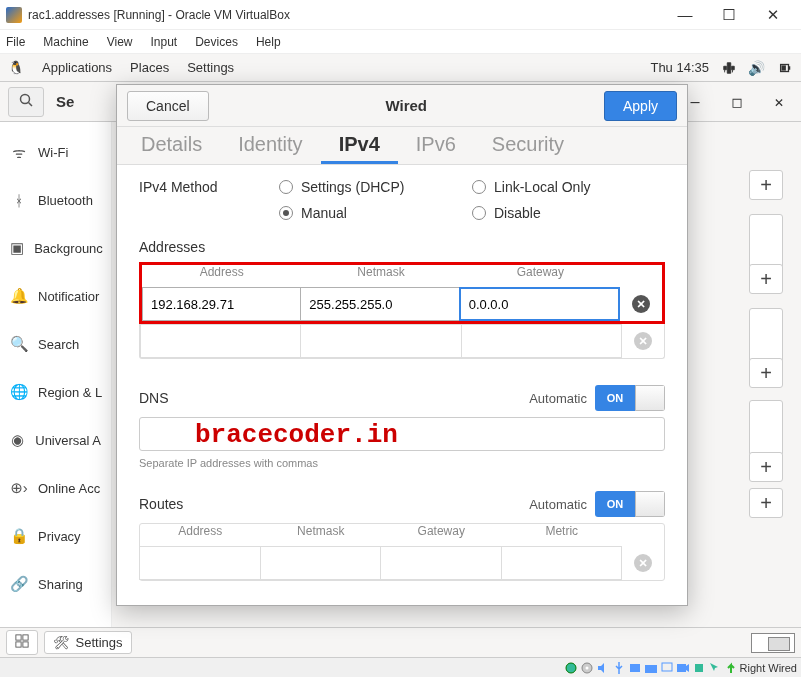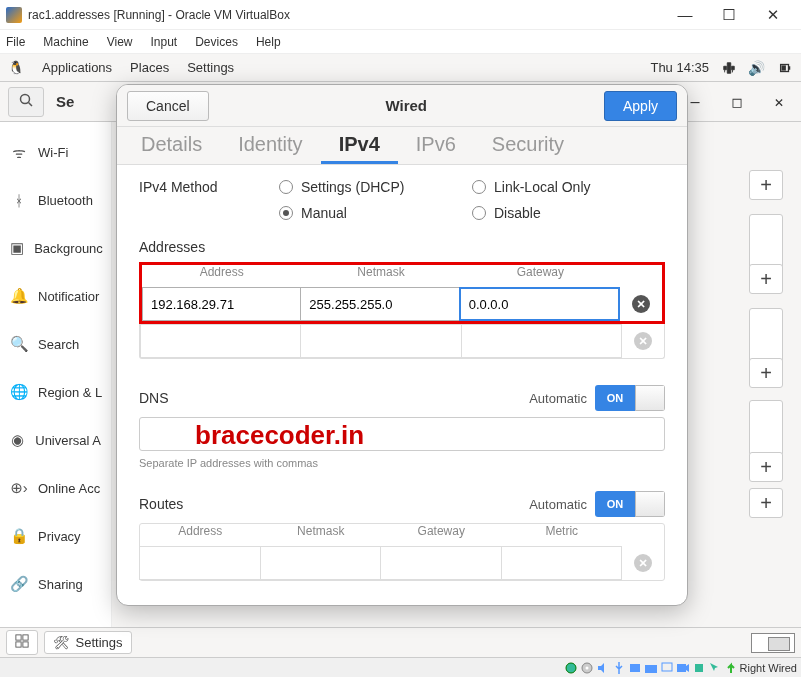--- a/index.html
+++ b/index.html
@@ -33,21 +33,21 @@
     .settings-body { display: flex; height: 524px; background: #fff; position: relative; }
     .sidebar { width: 112px; background: #fff; border-right: 1px solid #eee; padding-top: 6px; overflow: hidden; }
     .sidebar .item { display: flex; align-items: center; height: 48px; padding: 0 10px; color: #333; font-size: 13px; gap: 10px; white-space: nowrap; }
     .sidebar .item .sic { width: 18px; text-align: center; color: #555; font-size: 15px; }
     .main-area { flex: 1; background: #f6f5f4; position: relative; }
 
     .plus-btn { width: 34px; height: 30px; border: 1px solid #ccc; border-radius: 3px; background: #fff; display: flex; align-items: center; justify-content: center; font-size: 20px; color: #444; position: absolute; right: 18px; }
     .gear-frame { width: 34px; height: 56px; border: 1px solid #ccc; border-radius: 3px; background: #fff; position: absolute; right: 18px; }
 
     
-    .dialog { position: absolute; left: 116px; top: 84px; width: 572px; height: 522px; background: #fff; border: 1px solid #aaa; border-radius: 12px; box-shadow: 0 6px 24px rgba(0,0,0,0.25); z-index: 100; display: flex; flex-direction: column; overflow: hidden; }
+    .dialog { position: absolute; left: 116px; top: 84px; width: 572px; height: 522px; background: #fff; border: 1px solid #aaa; border-radius: 0; box-shadow: 0 6px 24px rgba(0,0,0,0.25); z-index: 100; display: flex; flex-direction: column; overflow: hidden; }
     .dialog-header { height: 42px; background: #f6f5f4; display: flex; align-items: center; padding: 0 10px; border-bottom: 1px solid #ddd; }
     .btn { padding: 6px 18px; border: 1px solid #bbb; border-radius: 3px; background: linear-gradient(#fdfdfd, #f0f0f0); font-size: 14px; color: #333; }
     .btn.primary { background: #3584e4; border-color: #2a68b5; color: #fff; font-weight: 500; }
     .dialog-title { flex: 1; text-align: center; font-size: 15px; font-weight: bold; }
 
     .tabs { height: 38px; background: #f6f5f4; display: flex; align-items: center; border-bottom: 1px solid #ddd; padding: 0 6px; }
     .tab { padding: 0 18px; height: 100%; display: flex; align-items: center; font-size: 20px; color: #999; border-bottom: 3px solid transparent; }
     .tab.active { color: #333; border-bottom-color: #3584e4; font-weight: bold; }
 
     .dialog-body { flex: 1; overflow-y: auto; padding: 14px 22px; font-size: 14px; color: #333; }
@@ -86,21 +86,21 @@
     .dns-hint { font-size: 11px; color: #888; margin-top: 6px; }
 
     .routes-section { margin-top: 22px; }
     .routes-table { border: 1px solid #ddd; border-radius: 3px; margin-top: 4px; }
     .routes-header { display: flex; height: 22px; }
     .routes-header div { flex: 1; text-align: center; font-size: 12px; color: #888; }
     .routes-header .delcol { width: 42px; flex: 0 0 42px; }
     .routes-row { display: flex; height: 34px; }
     .routes-row input { flex: 1; min-width: 0; border: 1px solid #ddd; border-top: 1px solid #ddd; padding: 0 8px; margin-left: -1px; }
 
-    .watermark { position: absolute; left: 195px; top: 420px; font-size: 26px; font-weight: bold; color: #cc0000; font-family: Liberation Sans, sans-serif; z-index: 200; }
+    .watermark { position: absolute; left: 195px; top: 420px; font-size: 26px; font-weight: bold; color: #cc0000; font-family: Liberation Mono, monospace; z-index: 200; }
 
     
     .taskbar { position: absolute; bottom: 20px; left: 0; right: 0; height: 30px; border-top: 1px solid #ccc; background: #f6f5f4; display: flex; align-items: center; padding: 0 6px; gap: 6px; z-index: 50; }
     .task-btn { padding: 3px 8px; border: 1px solid #ccc; border-radius: 3px; background: #fff; display: flex; align-items: center; gap: 6px; font-size: 13px; }
     .task-right { margin-left: auto; width: 44px; height: 20px; border: 1px solid #888; background: #fff; position: relative; }
     .task-right::after { content: ""; position: absolute; right: 4px; top: 3px; width: 20px; height: 12px; background: #ddd; border: 1px solid #888; }
 
     
     .vb-status { position: absolute; bottom: 0; left: 0; right: 0; height: 20px; background: #f0f0f0; border-top: 1px solid #ccc; display: flex; align-items: center; justify-content: flex-end; padding: 0 4px; gap: 2px; font-size: 11px; z-index: 60; }
     .vb-ic { width: 14px; height: 14px; display: inline-block; }

